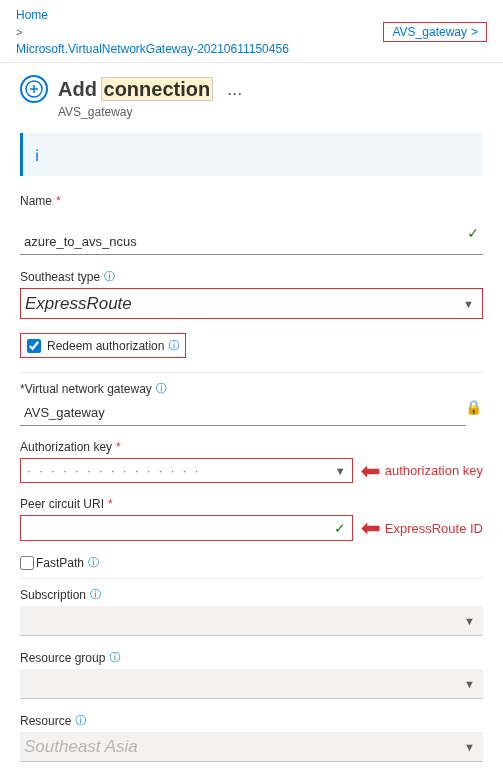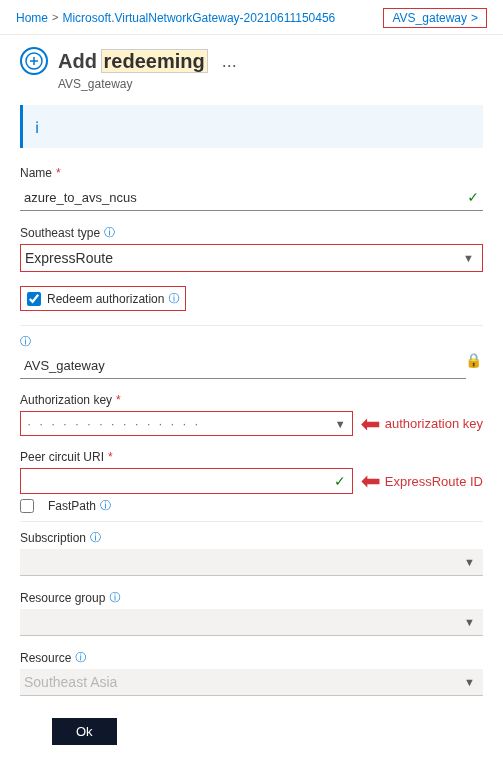--- a/index.html
+++ b/index.html
@@ -23,20 +23,21 @@
       align-items: center;
       gap: 4px;
       font-size: 12px;
       color: #0078d4;
       border-bottom: 1px solid #edebe9;
       justify-content: space-between;
     }
     .breadcrumb-left {
       display: flex;
       gap: 4px;
+      flex-direction: column;
     }
     .breadcrumb-link {
       color: #0078d4;
       cursor: pointer;
       font-size: 12px;
     }
     .breadcrumb-sep {
       color: #605e5c;
       font-size: 11px;
     }
@@ -124,39 +125,41 @@
       align-items: center;
       border-bottom: 1px solid #8a8886;
       padding: 5px 4px;
     }
     .input-with-check input {
       flex: 1;
       border: none;
       outline: none;
       font-size: 13px;
       color: #323130;
+      margin-top: 17px;
     }
     .check-icon {
       color: #107c10;
       font-size: 14px;
     }
     .select-wrapper {
       position: relative;
       border-bottom: 1px solid #8a8886;
     }
     .select-wrapper select {
       width: 100%;
       border: none;
       padding: 5px 4px;
-      font-size: 14px;
+      font-size: 17px;
       color: #323130;
       background: #fff;
       appearance: none;
       outline: none;
       cursor: pointer;
+      font-style: italic;
     }
     .select-arrow {
       position: absolute;
       right: 8px;
       top: 50%;
       transform: translateY(-50%);
       color: #605e5c;
       pointer-events: none;
       font-size: 11px;
     }
@@ -219,21 +222,21 @@
       color: #a19f9d;
       background: transparent;
       letter-spacing: 2px;
     }
     .auth-dropdown-arrow {
       color: #605e5c;
       font-size: 11px;
       cursor: pointer;
     }
     .peer-circuit-group {
-      margin-bottom: 4px;
+      margin-bottom: 14px;
       position: relative;
     }
     .peer-circuit-wrapper {
       border: 1.5px solid #d13438;
       display: flex;
       align-items: center;
       padding: 4px 6px;
     }
     .peer-circuit-wrapper input {
       flex: 1;
@@ -243,21 +246,21 @@
       color: #323130;
       background: transparent;
     }
     .peer-check-icon {
       color: #107c10;
       font-size: 14px;
     }
     .fastpath-row {
       display: flex;
       align-items: center;
-      gap: 14px;
+      gap: 2px;
     }
     .fastpath-row input[type="checkbox"] {
       width: 14px;
       height: 14px;
     }
     .fastpath-label {
       font-size: 12px;
       color: #323130;
       display: flex;
       align-items: center;
@@ -309,21 +312,21 @@
     <div class="page-header">
       <div class="header-icon">
         <svg width="18" height="18" viewBox="0 0 18 18" fill="none">
           <circle cx="9" cy="9" r="8" stroke="#0078d4" stroke-width="1.5" fill="none"></circle>
           <line x1="5" y1="9" x2="13" y2="9" stroke="#0078d4" stroke-width="1.5"></line>
           <line x1="9" y1="5" x2="9" y2="13" stroke="#0078d4" stroke-width="1.5"></line>
         </svg>
       </div>
       <div>
         <span style="font-size:20px;font-weight:700;color:#404040;">Add</span>
-        <span style="font-size:20px;font-weight:600;color:#323130;background:#fff3cd;padding:0 2px;border:1px solid #ccc;">redeeming</span>
+        <span style="font-size:20px;font-weight:600;color:#323130;background:#fff3cd;padding:0 2px;border:1px solid #ccc;">connection</span>
       </div>
       <span class="more-icon">...</span>
     </div>
     <div class="subtitle">AVS_gateway</div>
 
     
     <div class="info-box">
       <span class="info-icon">ℹ</span>
     </div>
 
@@ -363,20 +366,21 @@
         <span class="info-circle">ⓘ</span>
       </label>
     </div>
 
     <div class="divider"></div>
 
     
     <div class="gateway-row">
       <div class="gateway-content">
         <div class="form-label">
+          <span>*Virtual network gateway</span>
           <span class="info-circle">ⓘ</span>
         </div>
         <div class="gateway-value">AVS_gateway</div>
       </div>
       <span class="lock-icon">🔒</span>
     </div>
 
     
     <div class="auth-key-group">
       <div class="form-label">

